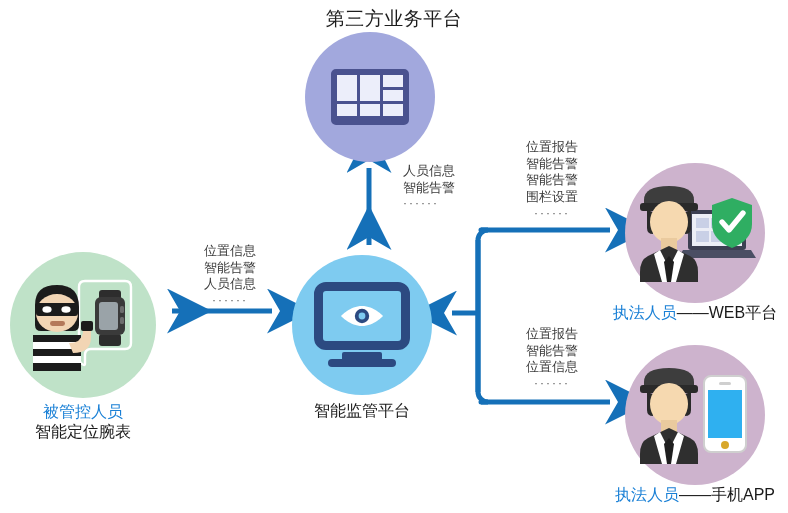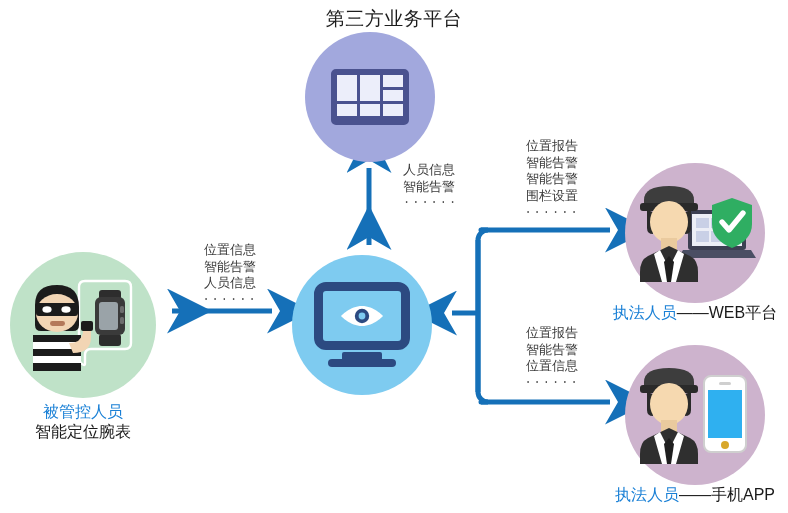--- a/index.html
+++ b/index.html
@@ -107,21 +107,20 @@
   #node-web .circle, #node-app .circle { inset: 0; background: #cdb3cd; }
 
   
   .edge-label {
     position: absolute;
     font-size: 13px;
     color: #3b3b3b;
     line-height: 1.28;
     text-align: center;
     white-space: nowrap;
-    font-family: Liberation Mono, monospace;
   }
   .edge-label .dots {
     letter-spacing: 2px;
     color: #555;
     font-size: 12px;
   }
 
   svg.overlay {
     position: absolute; inset: 0;
     width: 788px; height: 513px;
@@ -219,20 +218,23 @@
         <div class="mon-screen"></div>
         <svg class="eye" viewBox="0 0 48 24">
           <path d="M24 2 C36 2 45 12 45 12 C45 12 36 22 24 22 C12 22 3 12 3 12 C3 12 12 2 24 2 Z" fill="#ffffff"></path>
           <circle cx="24" cy="12" r="7.2" fill="#2c4a81"></circle>
           <circle cx="24" cy="12" r="3.4" fill="#7ecbf0"></circle>
         </svg>
         <div class="mon-stand"></div>
         <div class="mon-base"></div>
       </div>
     </div>
+    <div class="node-caption" style="top:146px; font-size:16px;">
+      <span class="cap-line cap-dark">智能监管平台</span>
+    </div>
   </div>
 
   <div class="node" id="node-person">
     <div class="circle">
       <svg width="132" height="132" viewBox="0 0 132 132">
 
         <path d="M62 28 Q62 22 68 22 L108 22 Q114 22 114 28 L114 84 Q114 90 108 90
                  L74 90 Q68 90 68 96 L68 104 Q68 108 64 104 L56 94 Q52 90 58 90
                  L62 90 Z" fill="none" stroke="#ffffff" stroke-width="2.4"></path>
 

